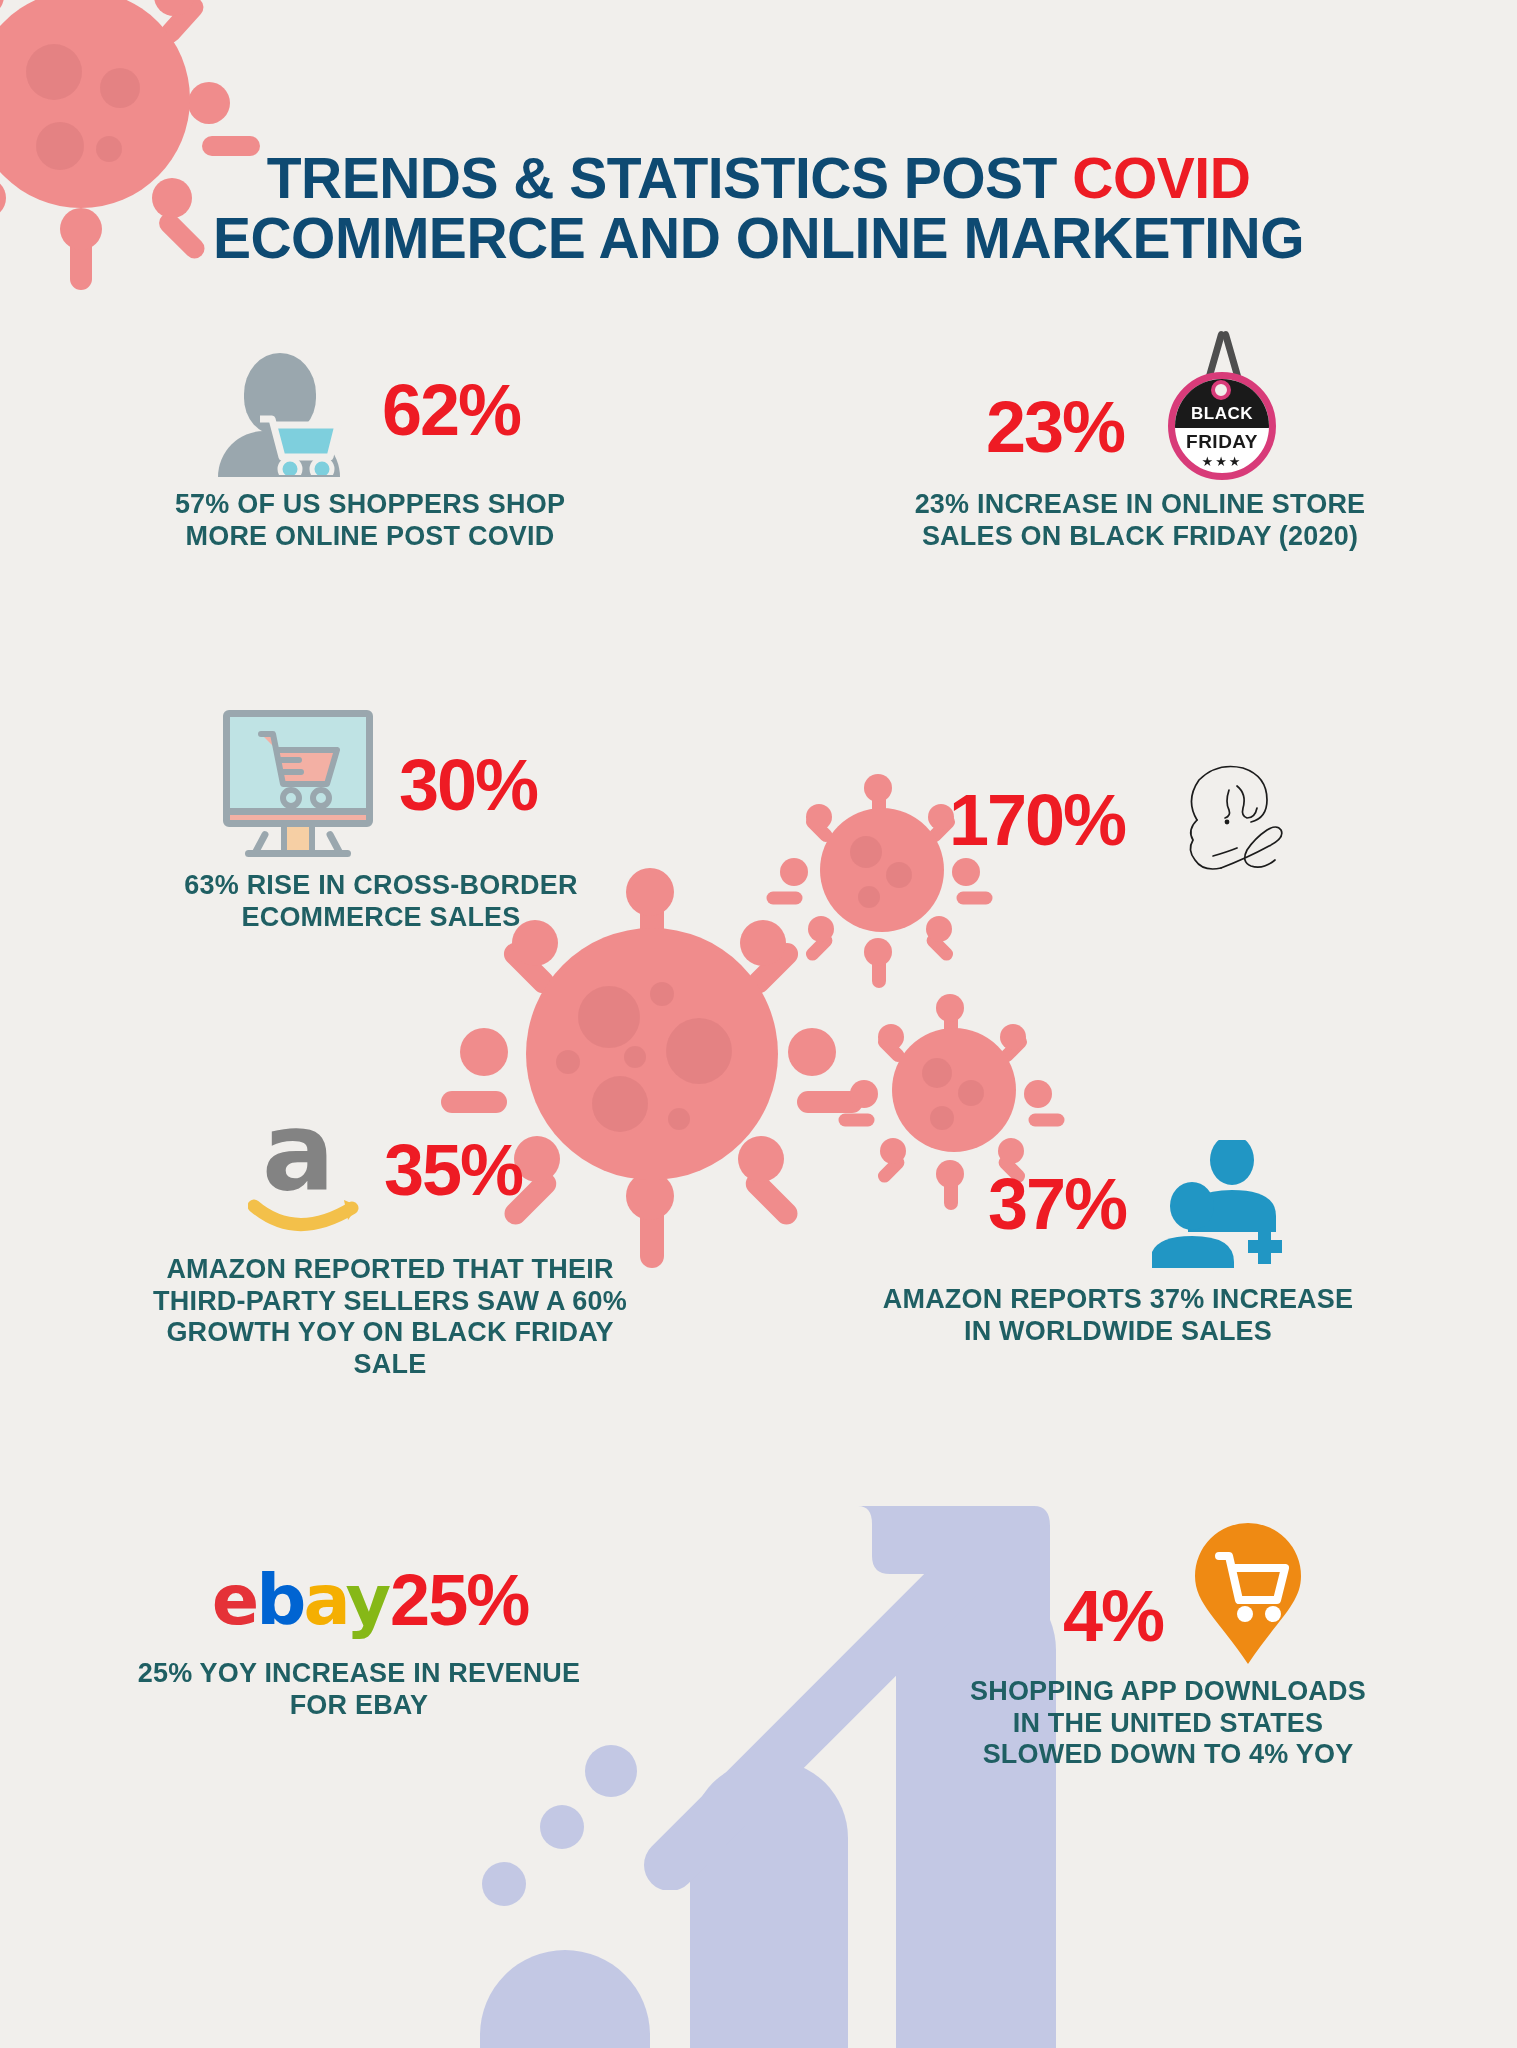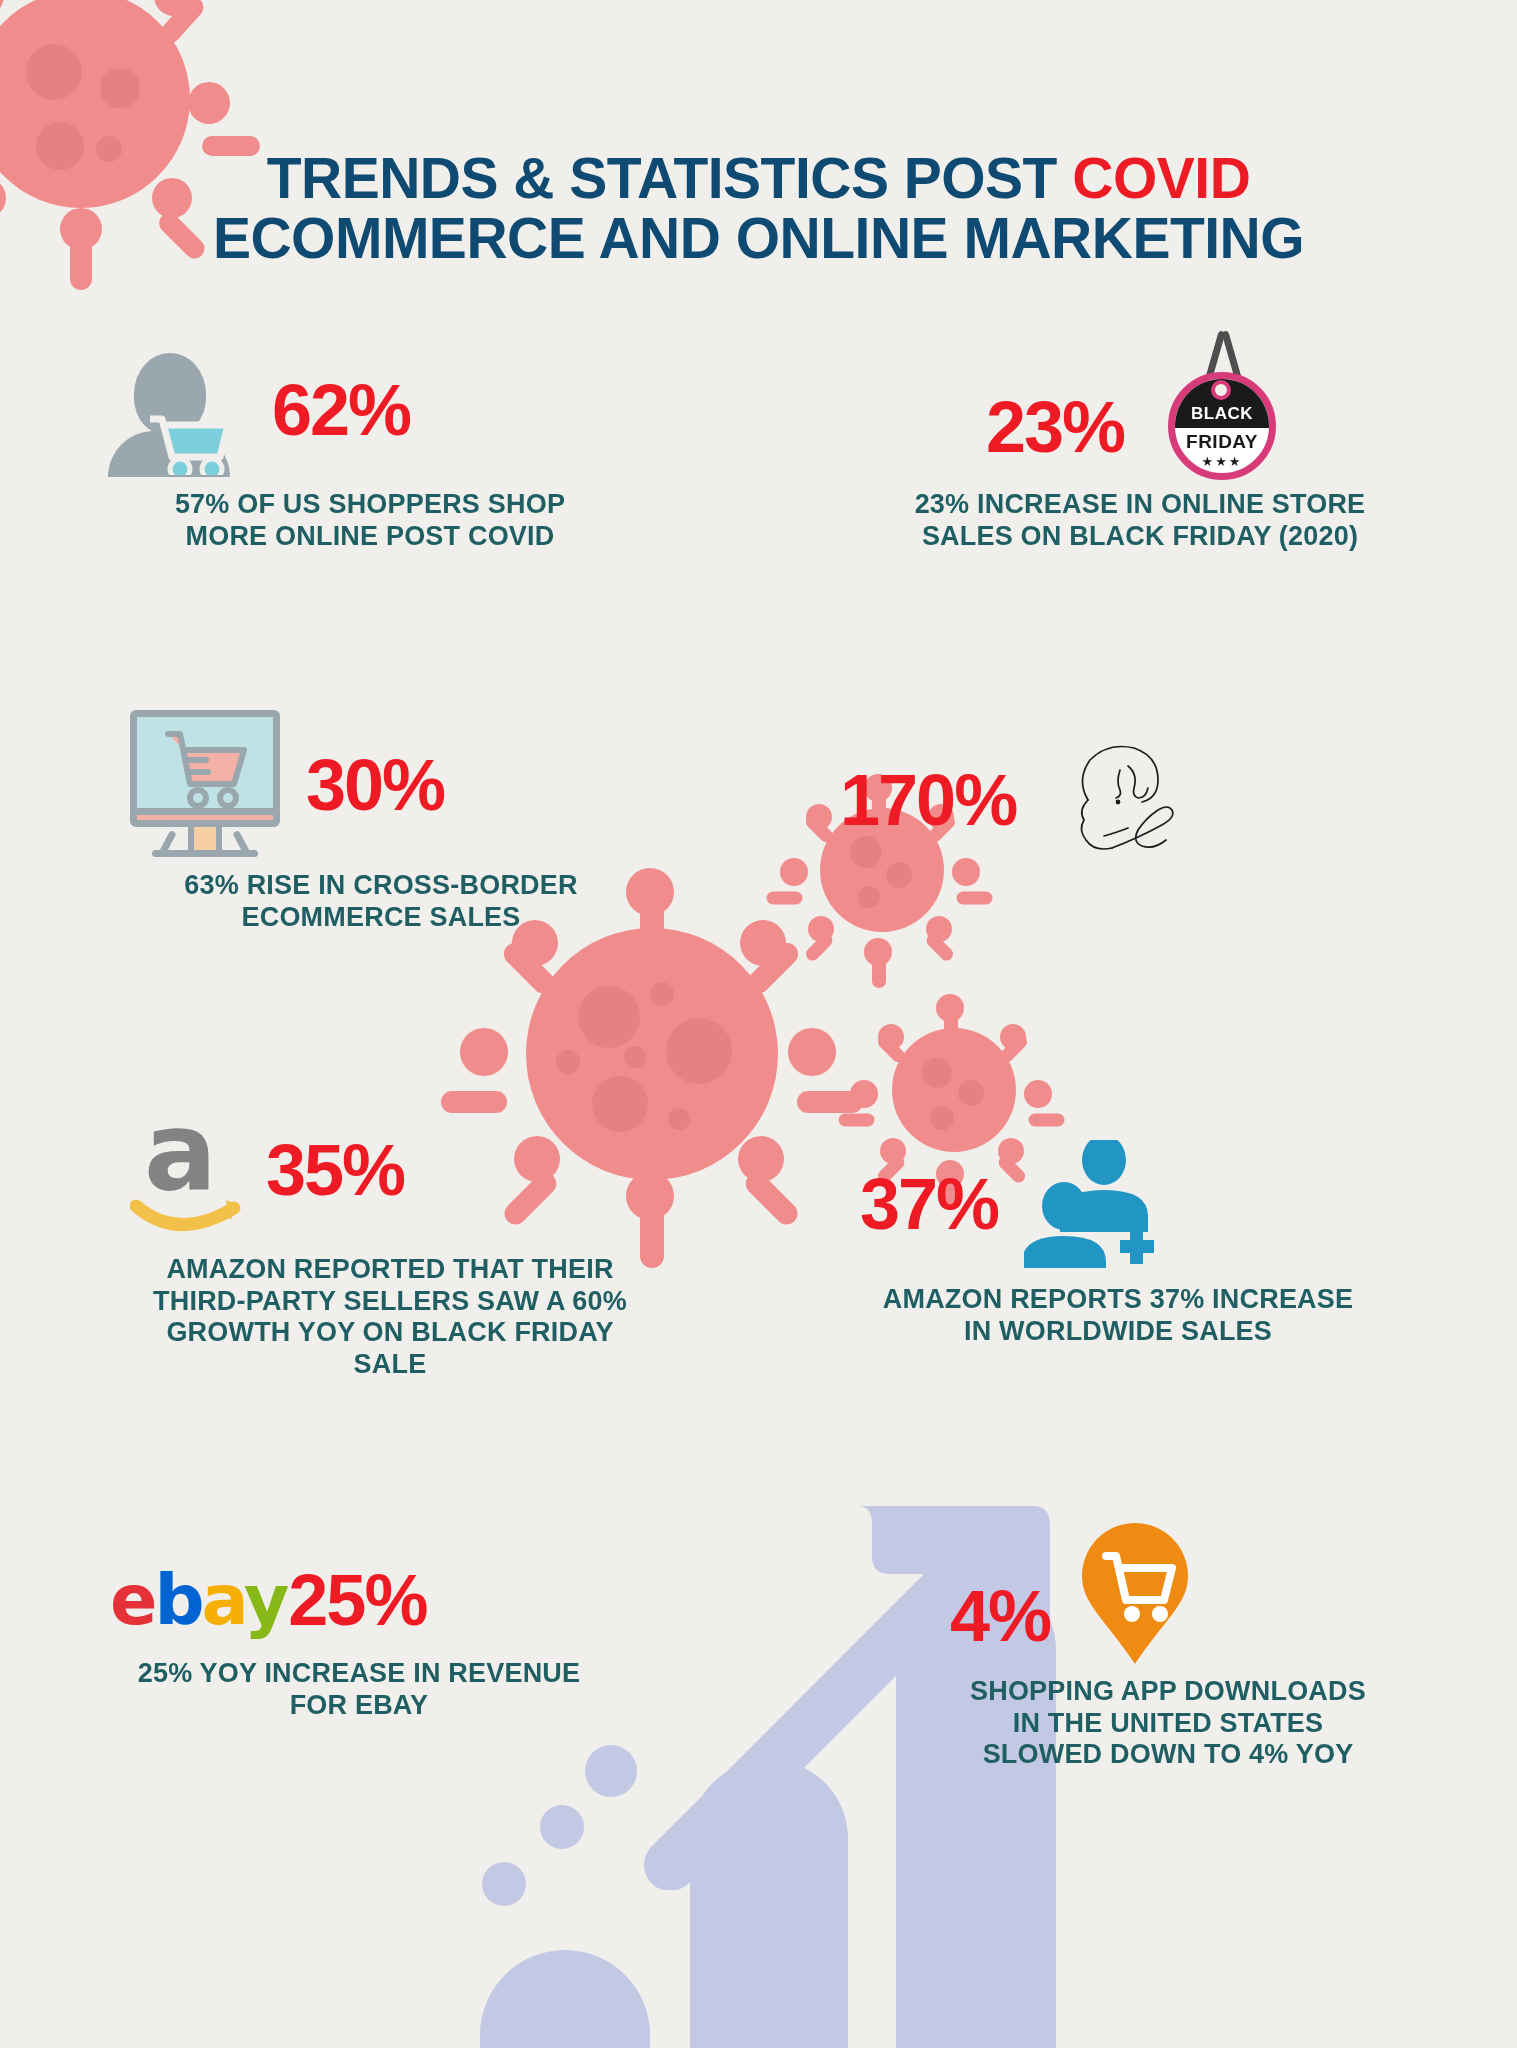--- a/index.html
+++ b/index.html
@@ -18,21 +18,21 @@
   #title {
     position:absolute; left:0; right:0; top:148px;
     text-align:center; z-index:4;
     line-height:1.06; letter-spacing:-0.5px;
   }
   #title .ln { display:block; font-size:57px; font-weight:bold; color:#0e4a72; white-space:nowrap; }
   #title .covid { color:#ed1c24; }
 
   
   .stat { position:absolute; z-index:4; }
-  .row { display:flex; align-items:center; }
+  .row { display:flex; align-items:center; justify-content:center; }
   .big {
     font-size:72px; font-weight:bold; color:#ee1b24;
     letter-spacing:-2px; line-height:1;
   }
   .cap {
     margin-top:14px; text-align:center;
     font-size:27px; font-weight:bold; color:#1f5f63;
     line-height:1.17; letter-spacing:0.2px;
   }
   .icon { flex:none; position:relative; }
@@ -277,21 +277,21 @@
           <div class="neck"></div>
           <div class="legl"></div>
             <div class="legr"></div>
           <div class="foot"></div>
         </div>
         <div class="big" style="margin-left:24px;">30%</div>
       </div>
       <div class="cap" style="width:450px; margin-left:26px; margin-top:10px;">63% RISE IN CROSS-BORDER ECOMMERCE SALES</div>
     </div>
 
-    <div class="stat" style="left:840px; top:740px; width:560px;">
+    <div class="stat" style="left:840px; top:760px; width:560px;">
       <div class="row">
         <div class="big" style="margin-right:26px;">170%</div>
         <div class="icon" style="width:140px; height:120px;">
           <svg width="140" height="120" viewBox="0 0 140 120">
             <g fill="none" stroke="#1c1c1c" stroke-width="1.7" stroke-linecap="round">
               <path d="M46 60 Q34 40 48 20 Q66 2 92 8 Q116 16 116 40 Q116 58 100 62"></path>
               <path d="M46 60 Q36 70 42 80 Q36 90 44 100 Q52 112 70 108"></path>
               <path d="M78 30 Q74 42 78 50 Q80 56 74 58"></path>
               <circle cx="76" cy="62" r="2.4" fill="#1c1c1c" stroke="none"></circle>
               <path d="M86 26 Q96 34 92 48 Q90 56 96 58 Q104 58 106 48"></path>

